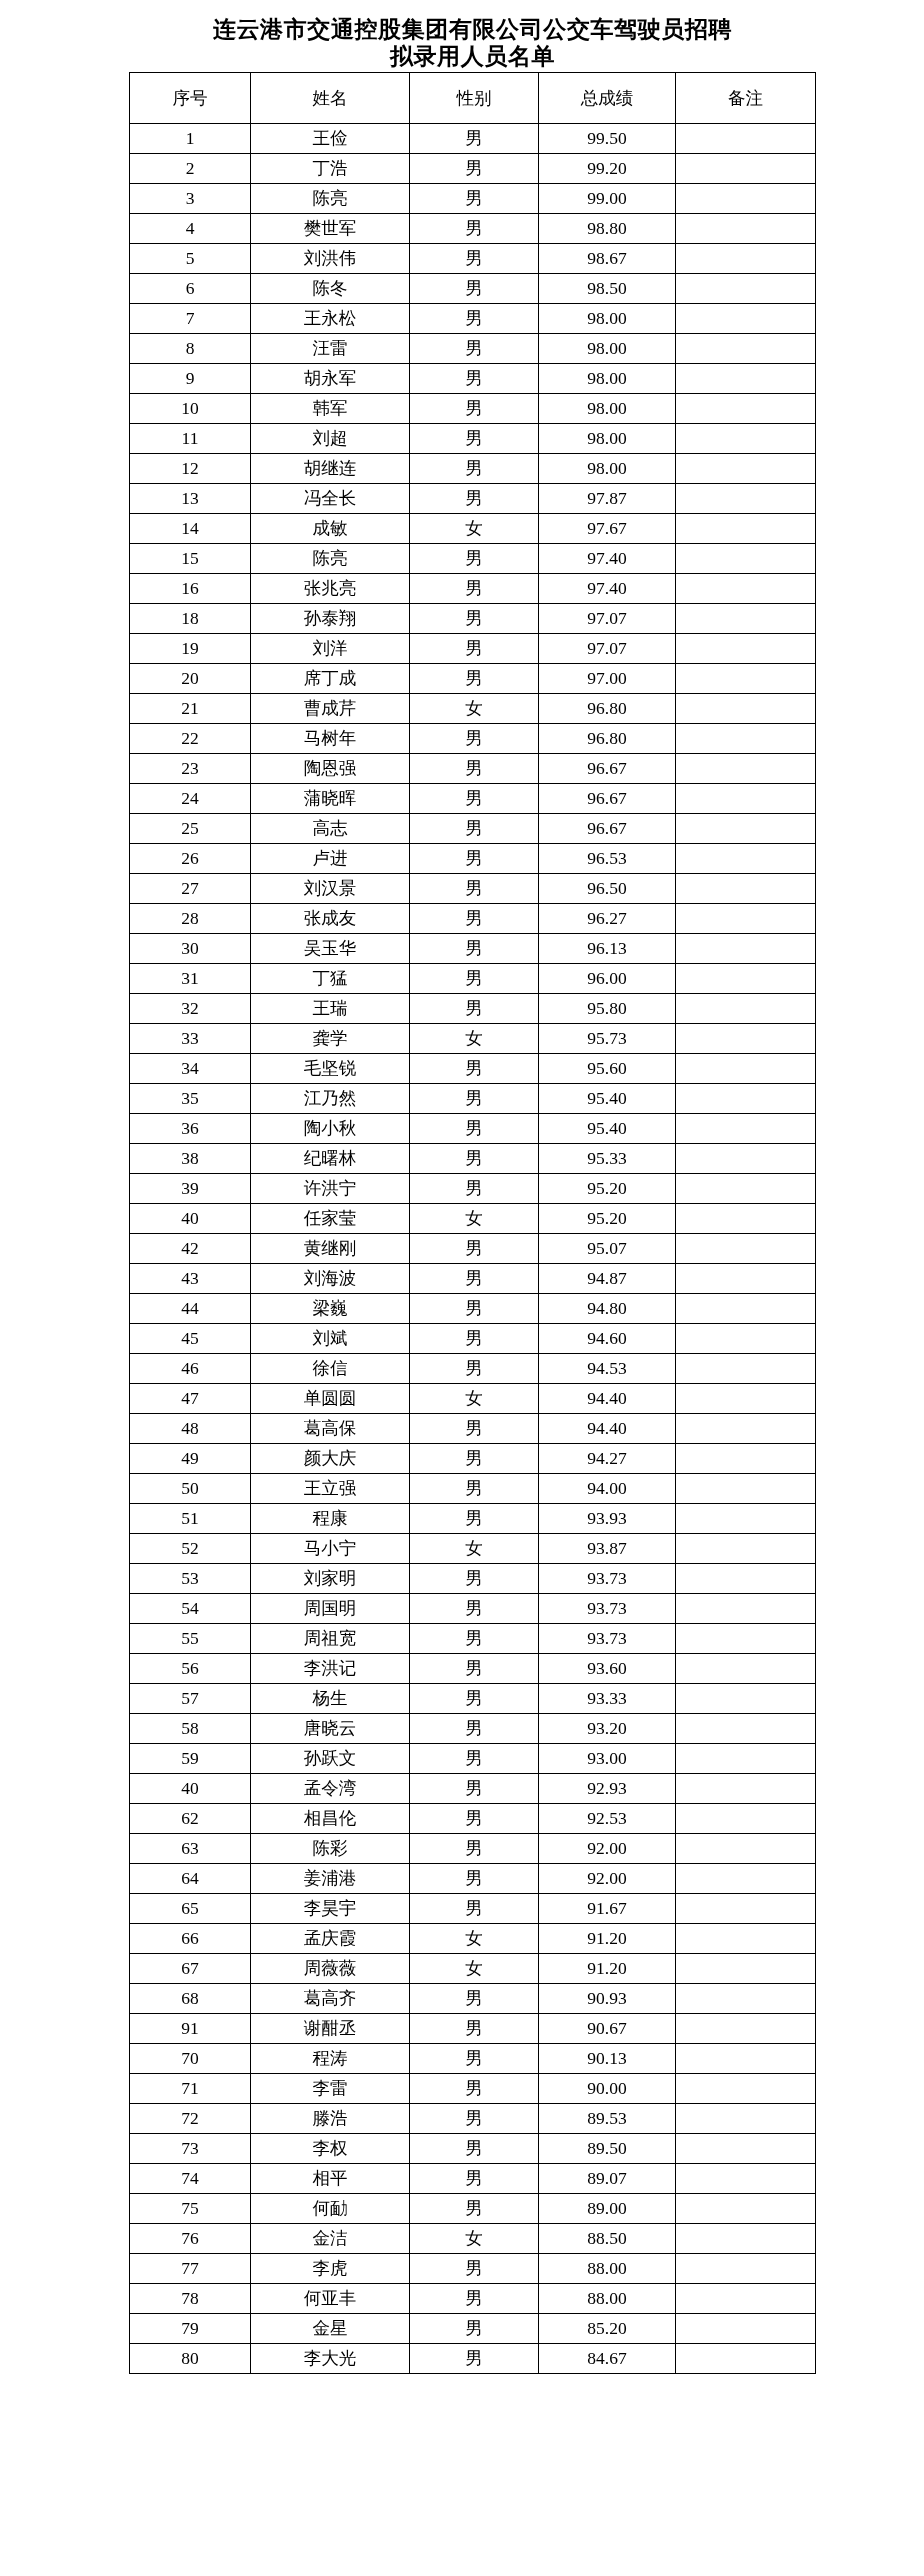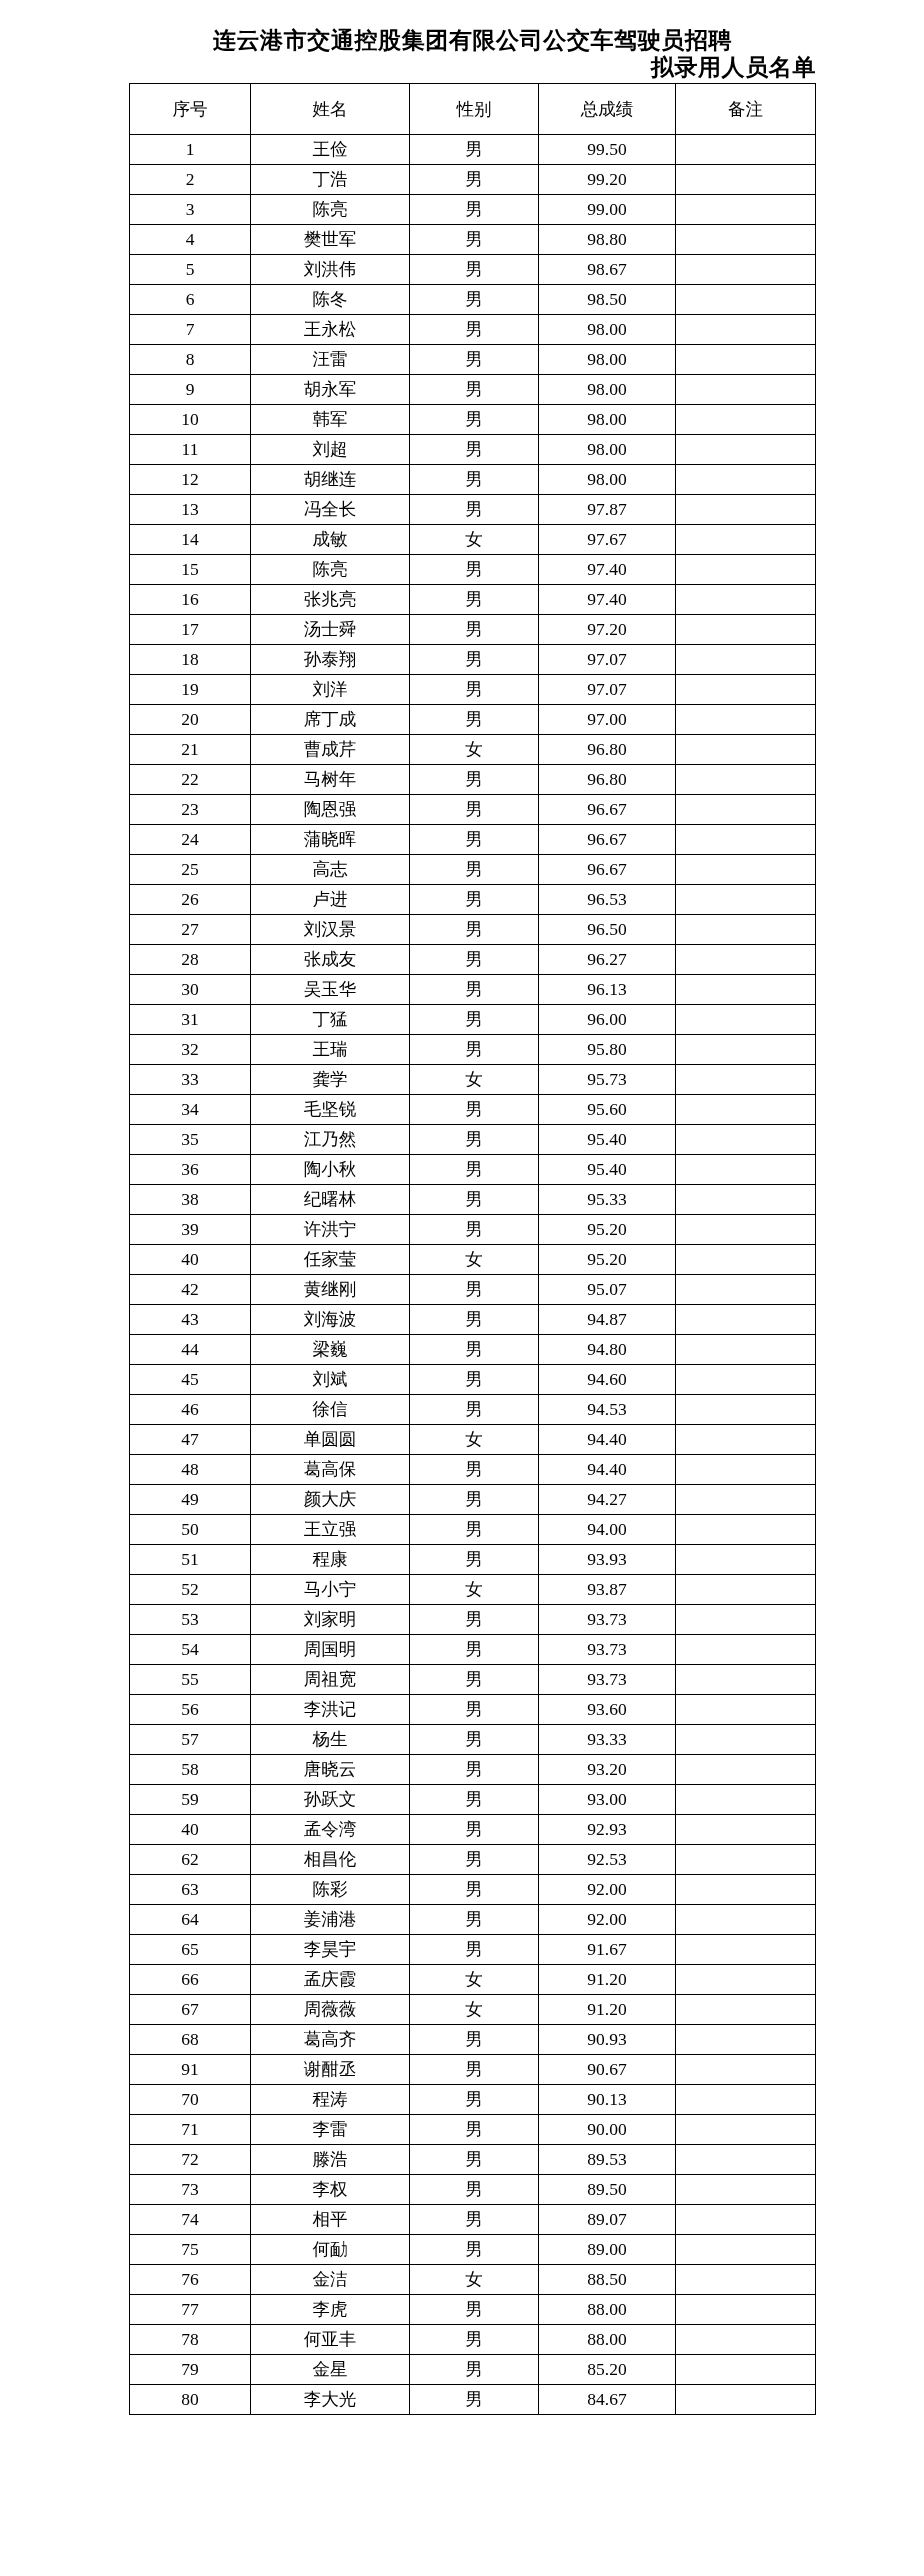--- a/index.html
+++ b/index.html
@@ -17,33 +17,33 @@
     color: #000000;
   }
   .sheet {
     position: absolute;
     left: 129px;
     top: 0;
     width: 687px;
   }
   .doc-title {
     margin: 0;
-    padding-top: 27px;
+    padding-top: 16px;
     text-align: center;
     font-family: "DejaVu Sans", "Liberation Sans", sans-serif;
     font-weight: 700;
     font-size: 23px;
     line-height: 27px;
     letter-spacing: 0.6px;
     color: #000000;
     white-space: nowrap;
   }
   .doc-subtitle {
     margin: 0;
-    text-align: right;
+    text-align: center;
     font-family: Liberation Serif, serif;
     font-weight: 700;
     font-size: 23px;
     line-height: 27px;
     letter-spacing: 0.6px;
     color: #000000;
   }
   table.roster {
     margin-top: 1.7px;
     border-collapse: collapse;
@@ -211,27 +211,20 @@
     <td></td>
   </tr>
           <tr class="data-row">
     <td>16</td>
     <td>张兆亮</td>
     <td>男</td>
     <td>97.40</td>
     <td></td>
   </tr>
           <tr class="data-row">
-    <td>17</td>
-    <td>汤士舜</td>
-    <td>男</td>
-    <td>97.20</td>
-    <td></td>
-  </tr>
-          <tr class="data-row">
     <td>18</td>
     <td>孙泰翔</td>
     <td>男</td>
     <td>97.07</td>
     <td></td>
   </tr>
           <tr class="data-row">
     <td>19</td>
     <td>刘洋</td>
     <td>男</td>

